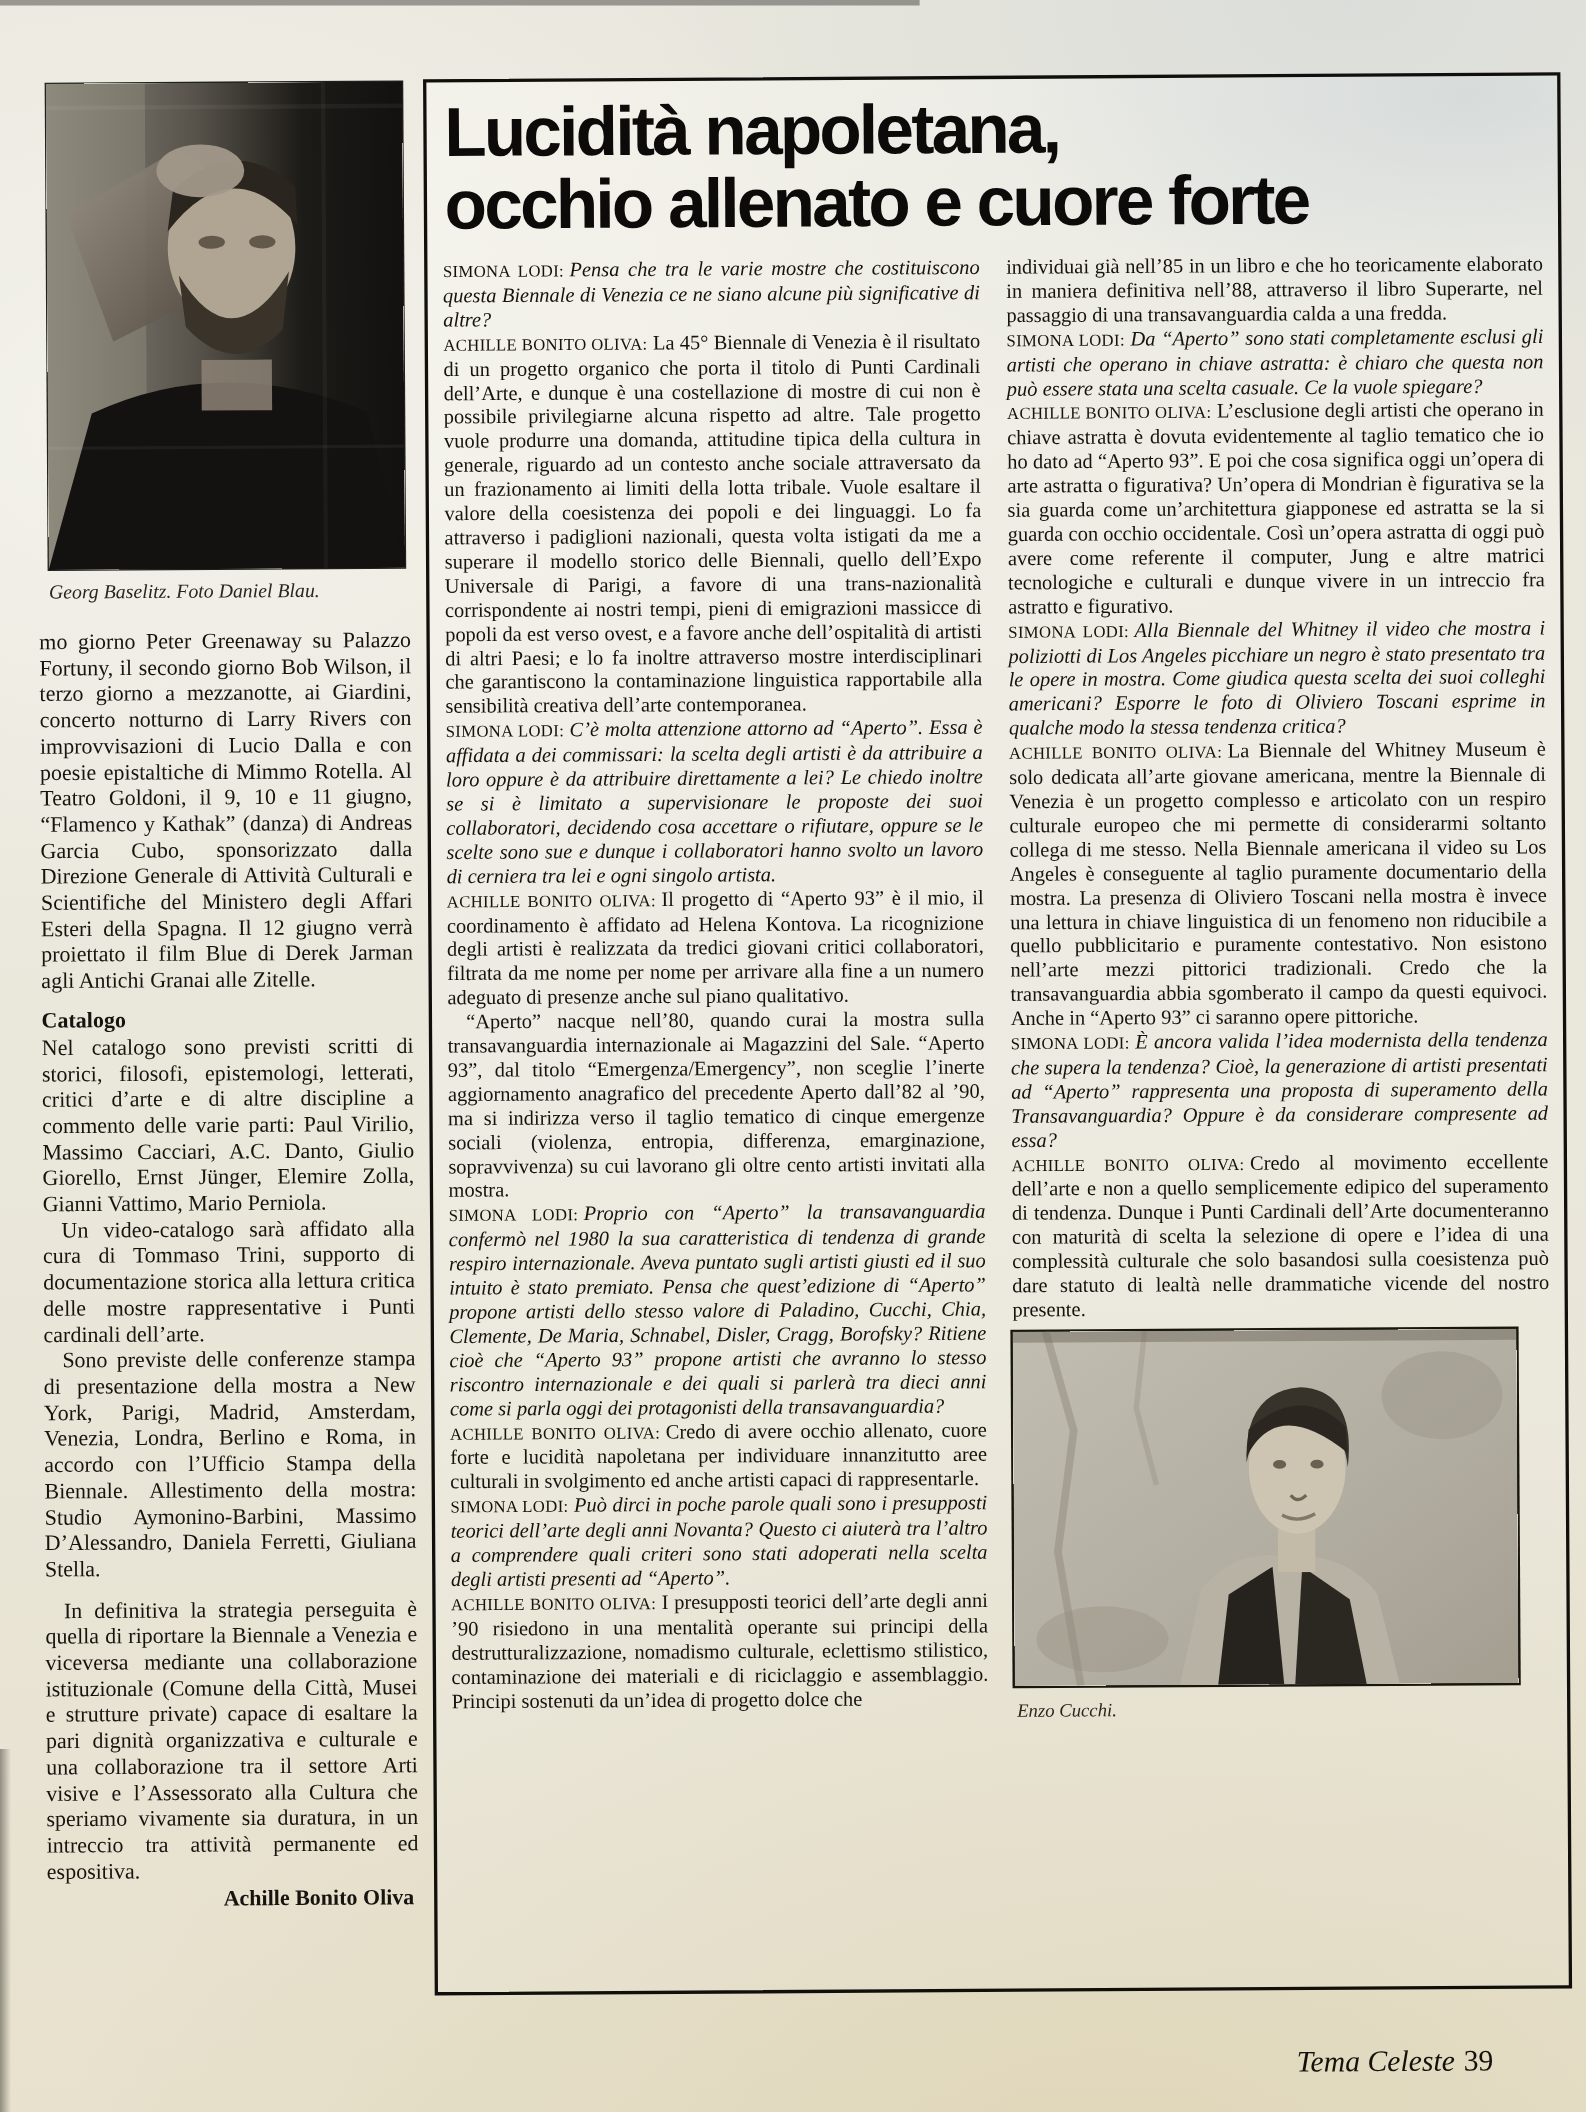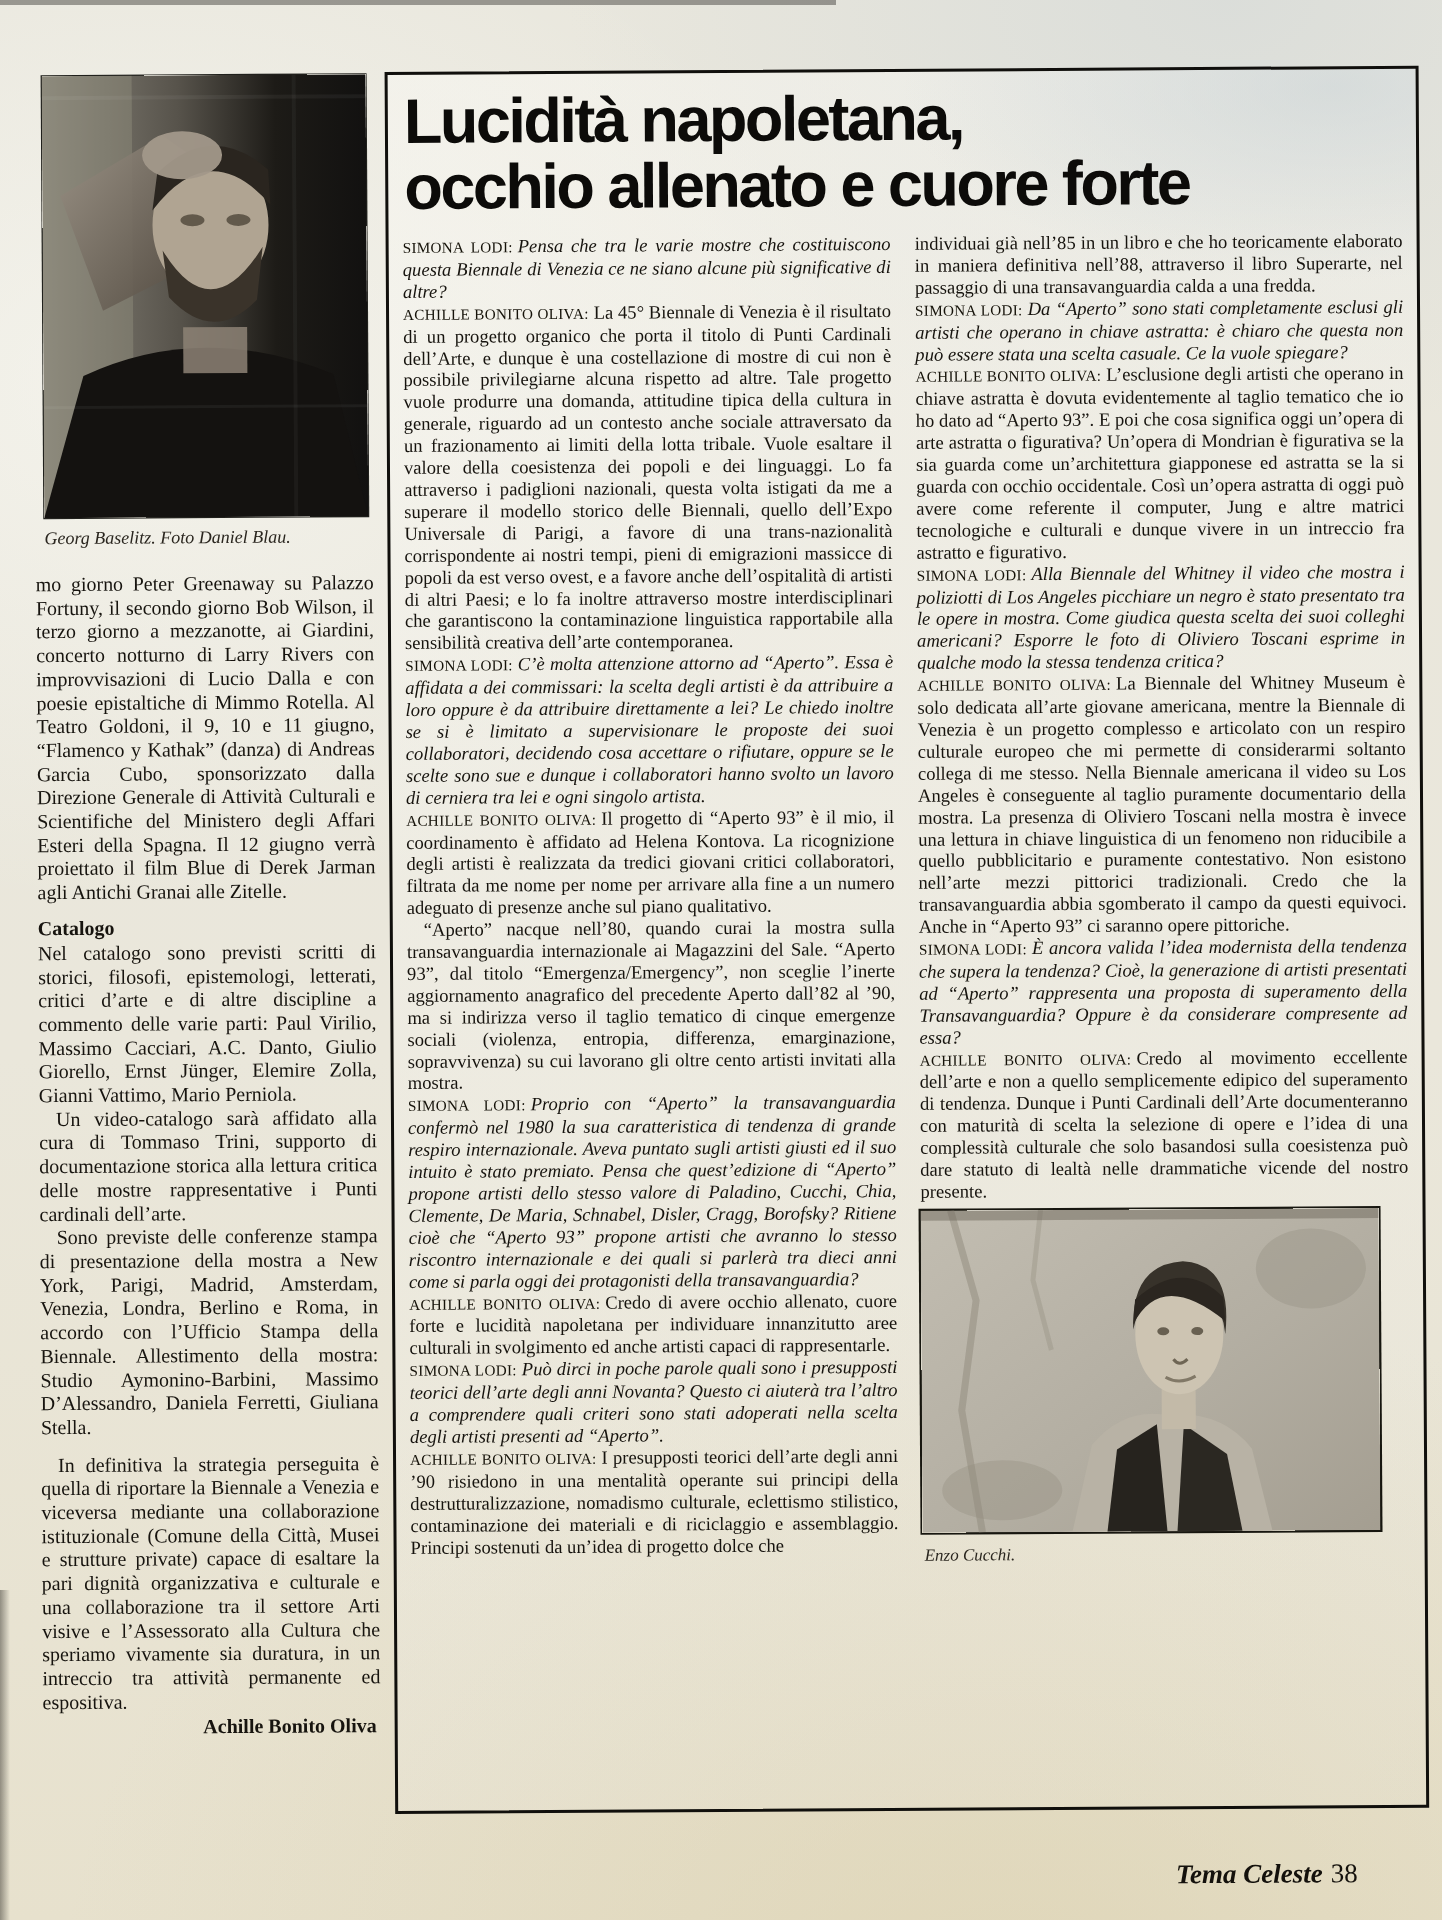--- a/index.html
+++ b/index.html
@@ -54,21 +54,21 @@
   .speaker{
     font-size:15.2px;letter-spacing:.3px;margin-right:5px;color:#151209;
   }
   .q{font-style:italic;}
   .photo-cucchi{display:block;width:458px;height:322px;margin:8px 0 0 0;
     box-shadow:0 0 0 2px #17160f;}
   .cucchi-caption{margin:12px 0 0 2px;font-style:italic;font-size:17px;color:#2a261f;}
 
   
   .footer{position:absolute;top:1862px;right:90px;font-size:27px;color:#14110c;}
-  .ft-title{font-style:italic;font-weight:bold;}
+  .ft-title{font-style:italic;}
   .ft-num{font-style:normal;margin-left:8px;}
 </style>
 </head>
 <body>
 
 <div class="page">
   <div class="edge-top"></div>
   <div class="edge-corner"></div>
 
   <div class="tilt">
@@ -182,17 +182,17 @@
             <path d="M244 168 Q258 176 274 167" stroke="#6e6554" stroke-width="3" fill="none" opacity="0.8"></path>
             <rect x="0" y="0" width="458" height="10" fill="#6f6a5e" opacity="0.5"></rect>
           </svg>
 
           <p class="cucchi-caption">Enzo Cucchi.</p>
         </div>
       </div>
     </section>
 
     <div class="footer">
-      <span class="ft-title">Tema Celeste</span><span class="ft-num">38</span>
+      <span class="ft-title">Tema Celeste</span><span class="ft-num">39</span>
     </div>
 
   </div>
 </div>
 
 </body></html>

